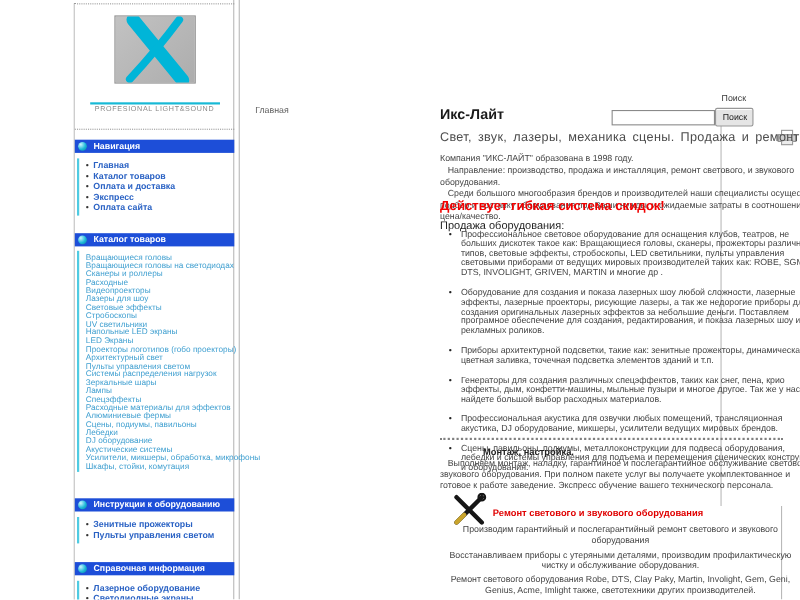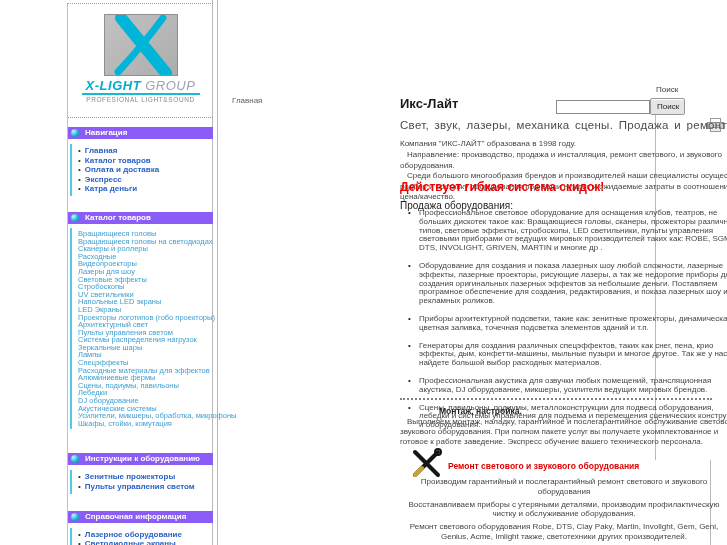--- a/index.html
+++ b/index.html
@@ -21,21 +21,21 @@
     border:1px solid #8f8f8f;
   }
   .wordmark{position:absolute;left:0;top:74px;width:100%;font-size:13px;font-style:italic;letter-spacing:.5px;white-space:nowrap;}
   .wm-x{color:#00aecd;font-weight:bold;}
   .wm-g{color:#9aa4ae;}
   .wm-underline{position:absolute;left:14px;top:89px;width:118px;height:2px;background:#17b9d6;}
   .tagline{position:absolute;left:0;top:92px;width:100%;font-size:6.5px;color:#8a8a8a;letter-spacing:.6px;}
 
   .sec-header{
     position:relative;margin-top:9px;height:12px;line-height:12px;
-    background:#8b5cf6;color:#ffffff;font-size:8px;font-weight:bold;
+    background:#1d4ed8;color:#ffffff;font-size:8px;font-weight:bold;
     padding-left:17px;box-sizing:border-box;white-space:nowrap;overflow:hidden;
   }
   .ball{
     position:absolute;left:3px;top:2px;width:8px;height:8px;border-radius:50%;
     background:radial-gradient(circle at 30% 30%,#c9f4ff,#1cb8d8 55%,#0a7e97);
   }
   ul.side-list{margin:5px 0 0 2px;padding:2px 0 2px 6px;list-style:none;border-left:2px solid #4fcbe2;}
   ul.bold-links li{font-size:8px;line-height:9.6px;white-space:nowrap;}
   ul.bold-links li::before{content:"•";color:#333;margin-right:4px;}
   ul.bold-links a{color:#2a62c4;font-weight:bold;text-decoration:none;}
@@ -94,38 +94,34 @@
 
 <div id="sidebar">
 
   <div class="logo-block">
     <div class="logo-img">
       <svg width="72" height="60" viewBox="0 0 72 60">
         <path d="M16 3 Q38 30 61 58" stroke="#00b5d8" stroke-width="12" fill="none" stroke-linecap="round"></path>
         <path d="M58 3 Q38 30 13 57" stroke="#00b5d8" stroke-width="7" fill="none" stroke-linecap="round"></path>
       </svg>
     </div>
-    <div class="wordmark">
-      <span class="wm-x">X-LIGHT</span>
-      <span class="wm-g">GROUP</span>
-    </div>
     <div class="wm-underline"></div>
     <div class="tagline">PROFESIONAL LIGHT&amp;SOUND</div>
   </div>
 
   <div class="sec-header">
     <span class="ball"></span>
     <span>Навигация</span>
   </div>
   <ul class="side-list bold-links">
       <li><a>Главная</a></li>
       <li><a>Каталог товаров</a></li>
       <li><a>Оплата и доставка</a></li>
       <li><a>Экспресс</a></li>
-      <li><a>Катра деньги</a></li>
+      <li><a>Оплата сайта</a></li>
     </ul>
 
   <div class="sec-header mt16">
     <span class="ball"></span>
     <span>Каталог товаров</span>
   </div>
   <ul class="side-list cat-list">
       <li><a>Вращающиеся головы</a></li>
       <li><a>Вращающиеся головы на светодиодах</a></li>
       <li><a>Сканеры и роллеры</a></li>

